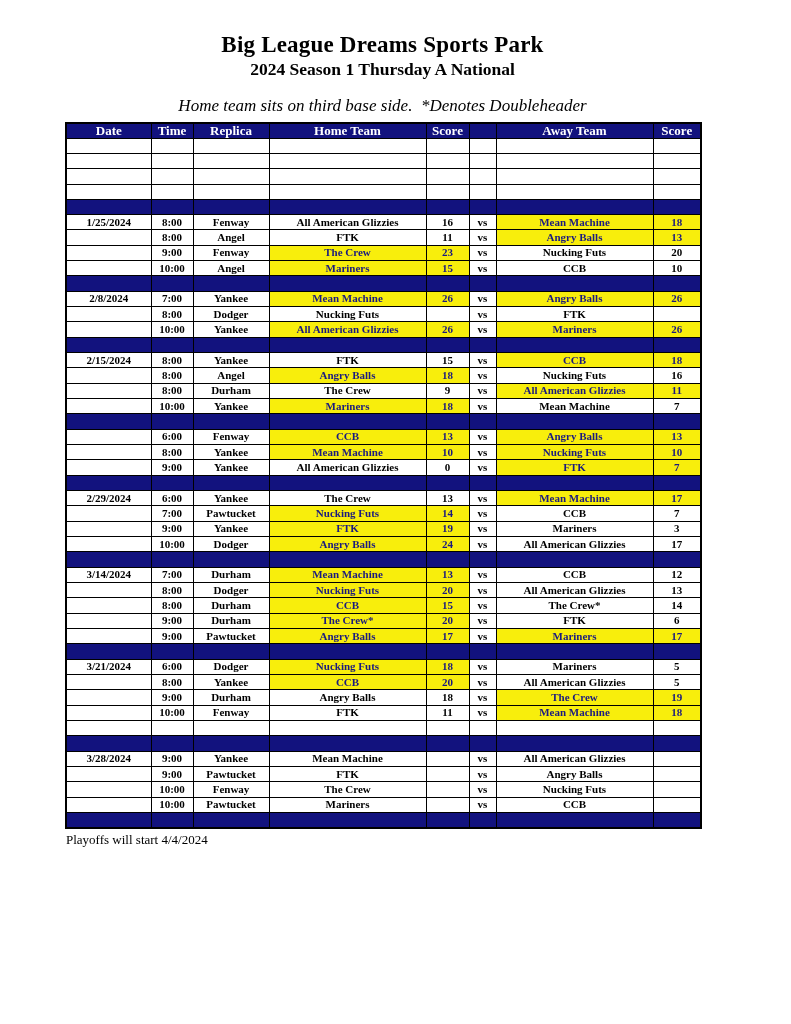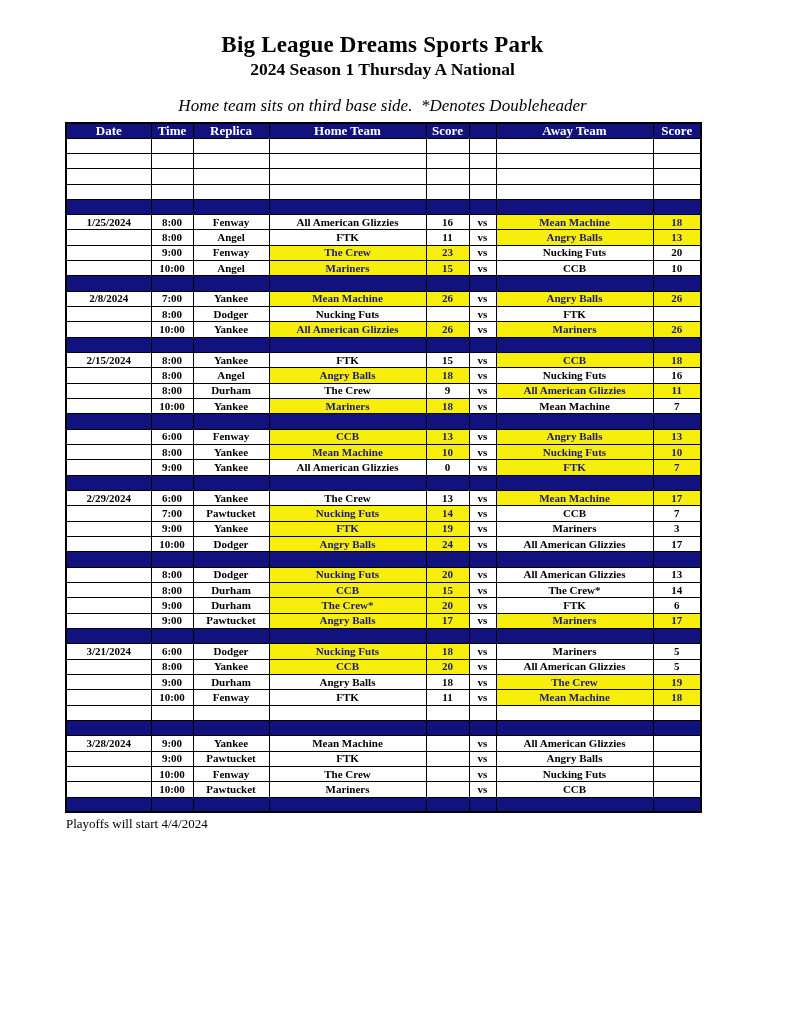--- a/index.html
+++ b/index.html
@@ -373,20 +373,30 @@
           <td class="sep">&nbsp;</td>
           <td class="sep">&nbsp;</td>
           <td class="sep">&nbsp;</td>
           <td class="sep">&nbsp;</td>
           <td class="sep">&nbsp;</td>
           <td class="sep">&nbsp;</td>
           <td class="sep">&nbsp;</td>
           <td class="sep">&nbsp;</td>
         </tr>
         <tr>
+          <td>3/14/2024</td>
+          <td>7:00</td>
+          <td>Durham</td>
+          <td class="hl">Mean Machine</td>
+          <td class="hl">13</td>
+          <td class="vs">vs</td>
+          <td>CCB</td>
+          <td>12</td>
+        </tr>
+        <tr>
           <td>&nbsp;</td>
           <td>8:00</td>
           <td>Dodger</td>
           <td class="hl">Nucking Futs</td>
           <td class="hl">20</td>
           <td class="vs">vs</td>
           <td>All American Glizzies</td>
           <td>13</td>
         </tr>
         <tr>

